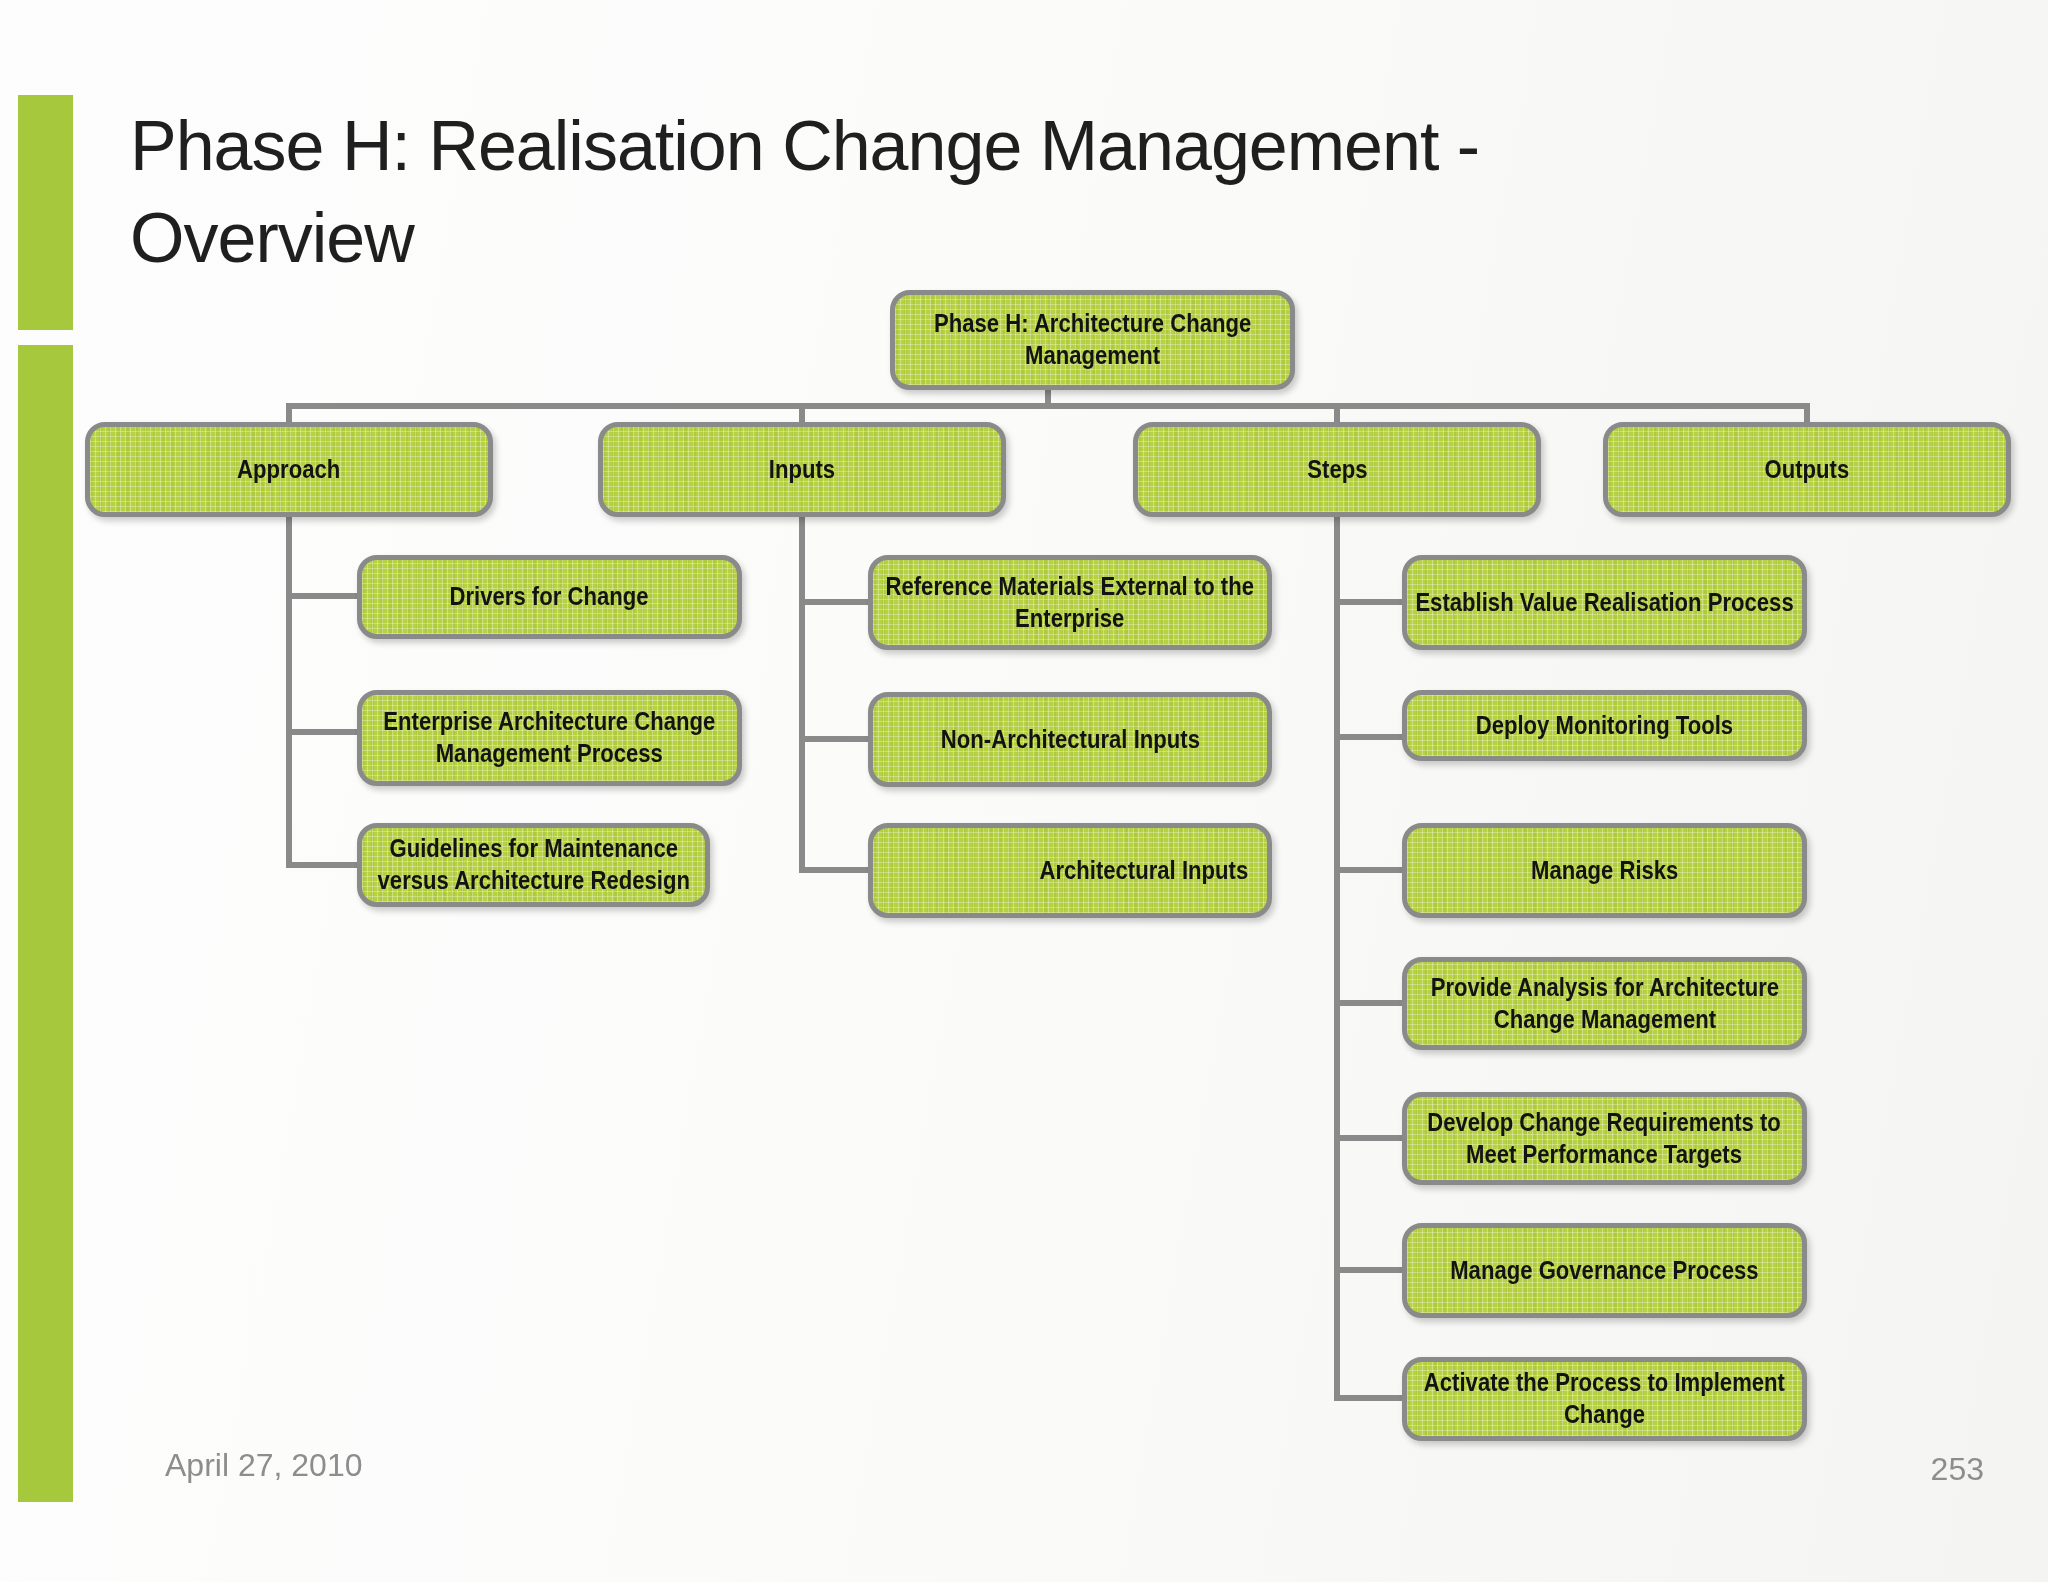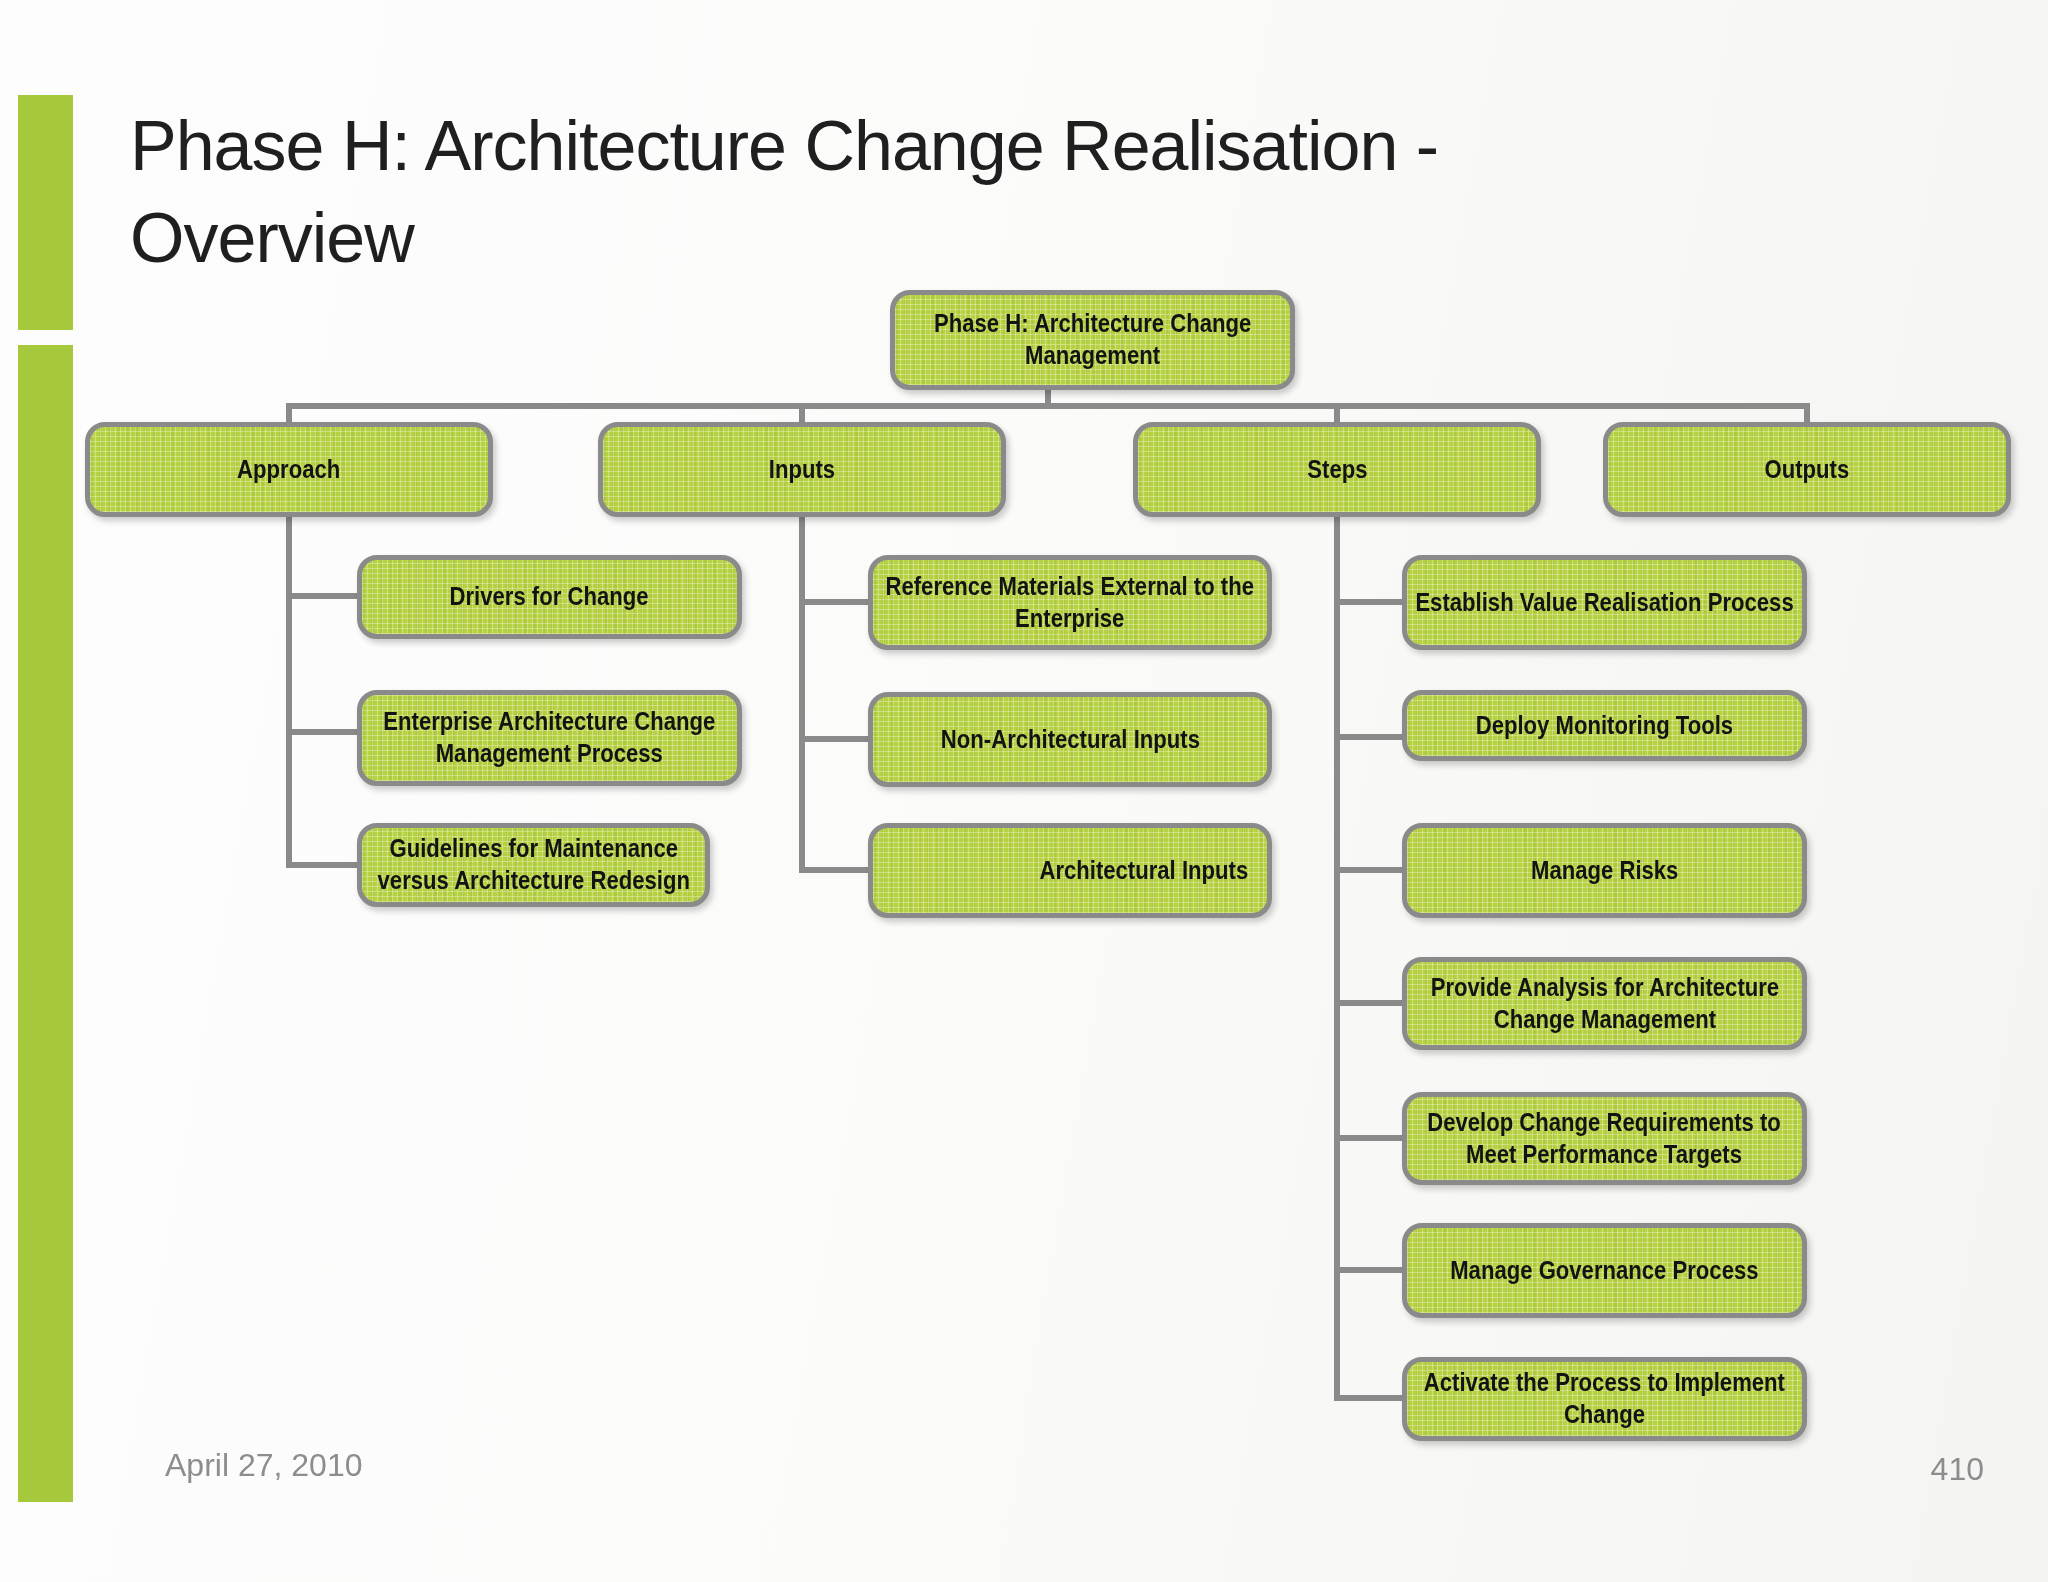--- a/index.html
+++ b/index.html
@@ -42,21 +42,21 @@
 </style>
 </head>
 <body>
 
 <div class="slide">
 
   <div class="accent-bar" style="top:95px;height:235px;"></div>
   <div class="accent-bar" style="top:345px;height:1157px;"></div>
 
   <div class="page-title">
-    <div>Phase H: Architecture Change Realisation -</div>
+    <div>Phase H: Realisation Change Management -</div>
     <div>Overview</div>
   </div>
 
   <div class="conn" style="left:1045px;top:387px;width:6px;height:16px;"></div>
 
   <div class="conn" style="left:286px;top:403px;width:1524px;height:6px;"></div>
 
   <div class="conn" style="left:286px;top:409px;width:6px;height:14px;"></div>
   <div class="conn" style="left:799px;top:409px;width:6px;height:14px;"></div>
   <div class="conn" style="left:1334px;top:409px;width:6px;height:14px;"></div>
@@ -141,15 +141,15 @@
   </div>
   <div class="node" style="left:1402px;top:1223px;width:405px;height:95px;">
     <span class="node-label">Manage Governance Process</span>
   </div>
   <div class="node" style="left:1402px;top:1357px;width:405px;height:84px;">
     <span class="node-label">Activate the Process to Implement
 Change</span>
   </div>
 
   <div class="footer-text" style="left:165px;top:1446px;">April 27, 2010</div>
-  <div class="footer-text" style="right:64px;top:1450px;">410</div>
+  <div class="footer-text" style="right:64px;top:1450px;">253</div>
 
 </div>
 
 </body></html>

